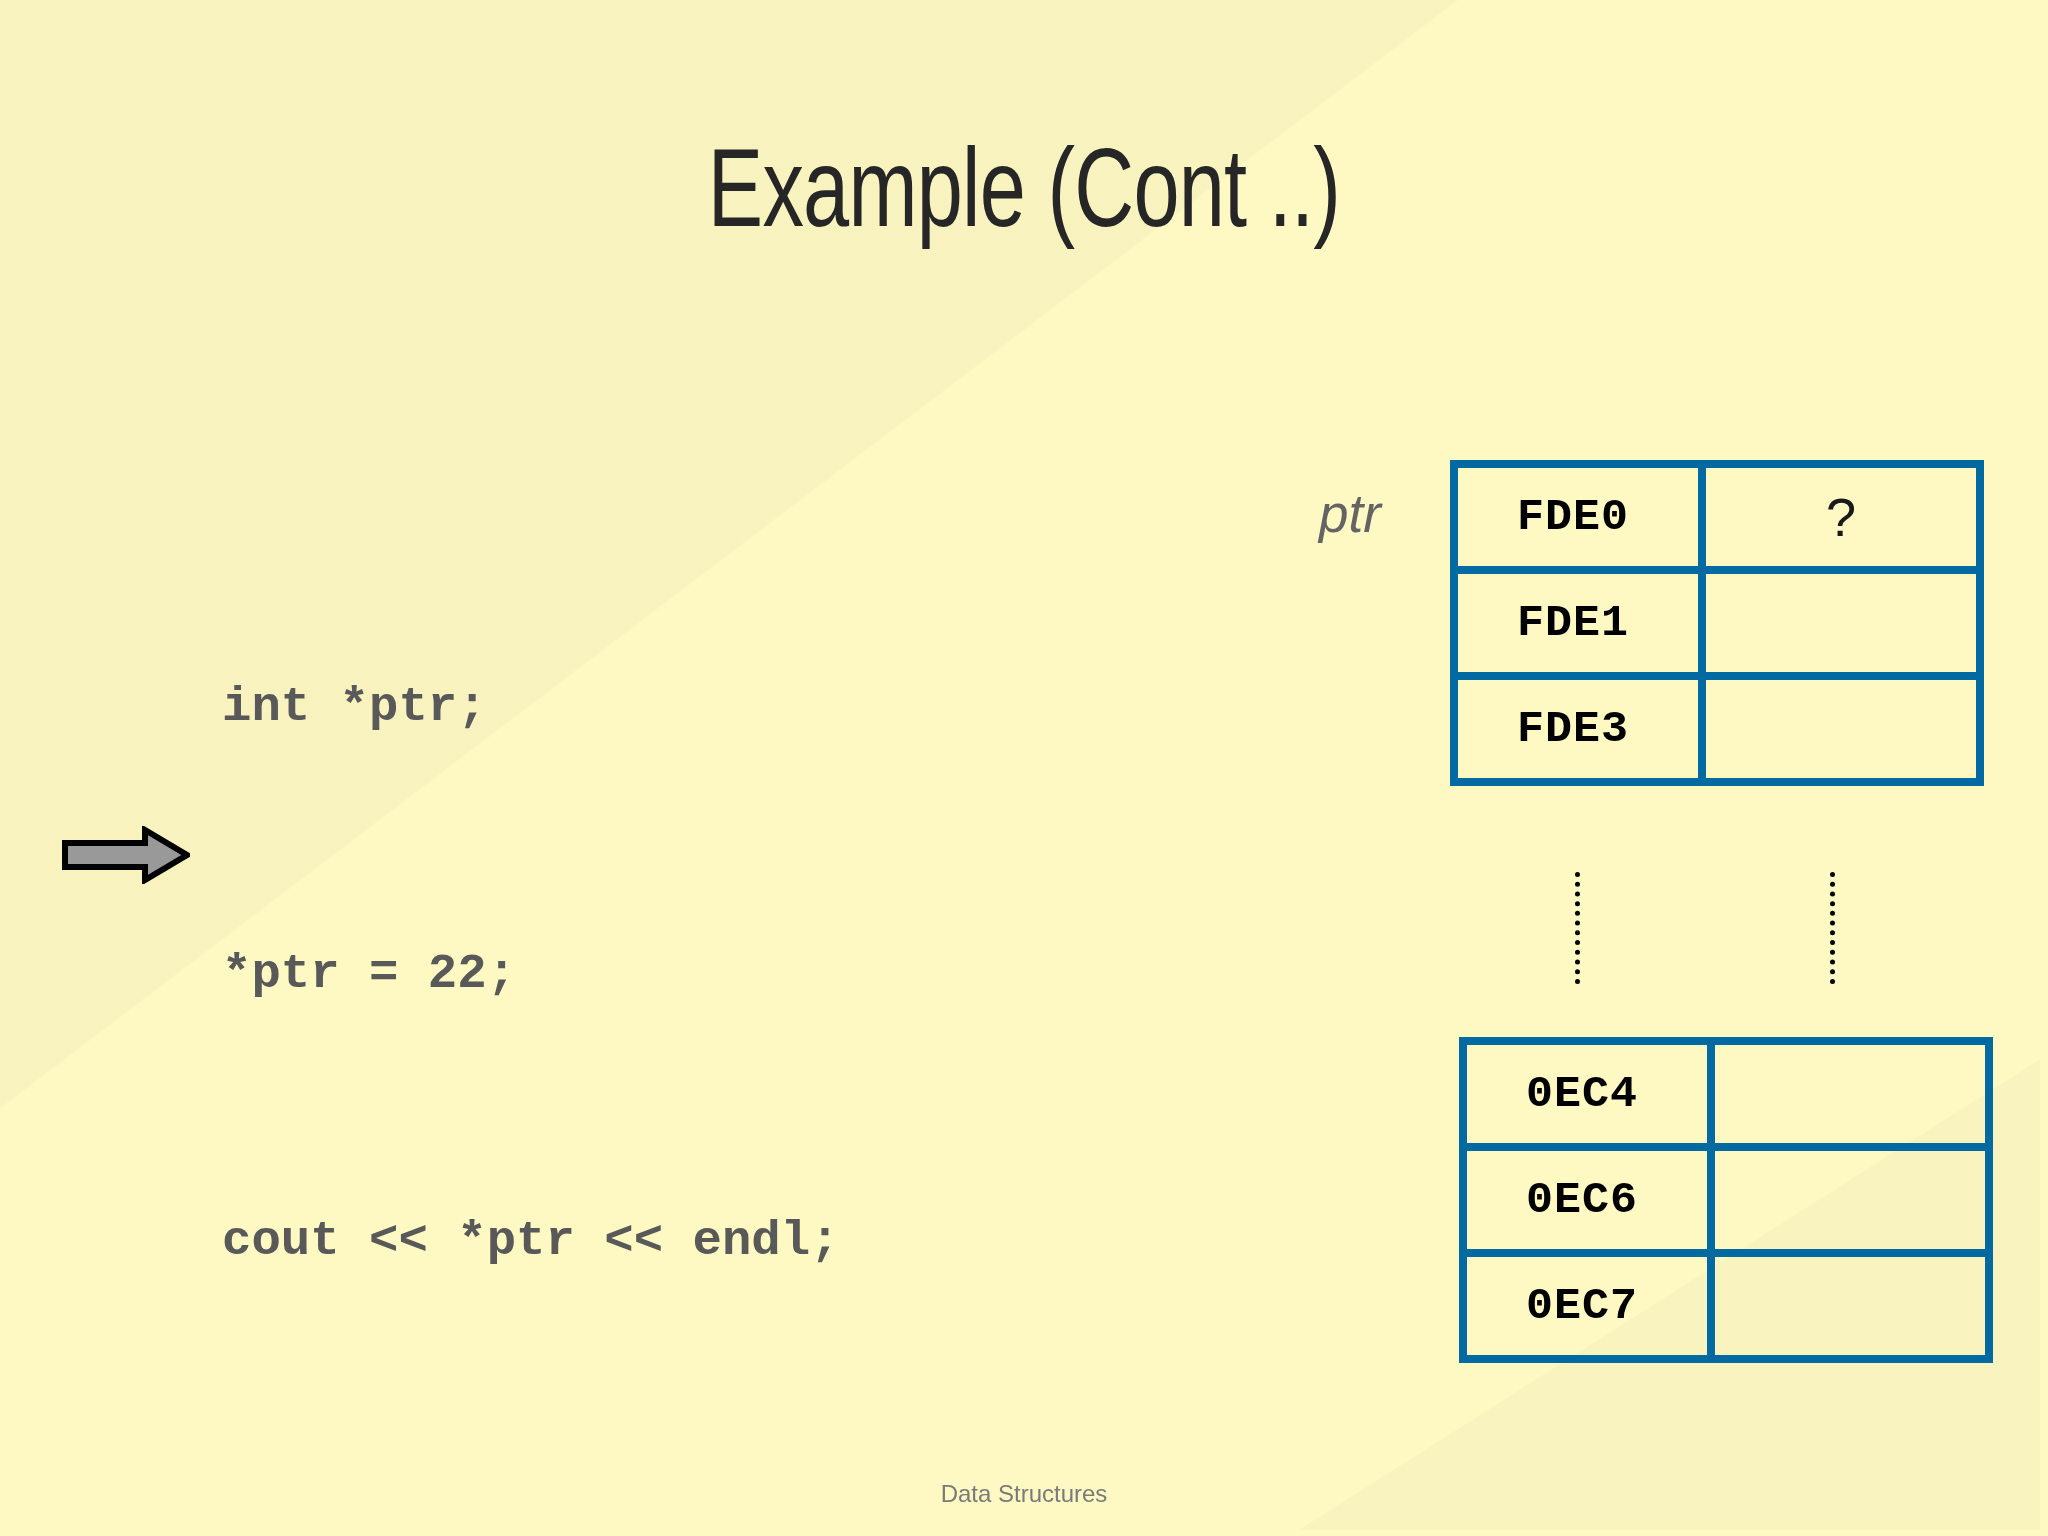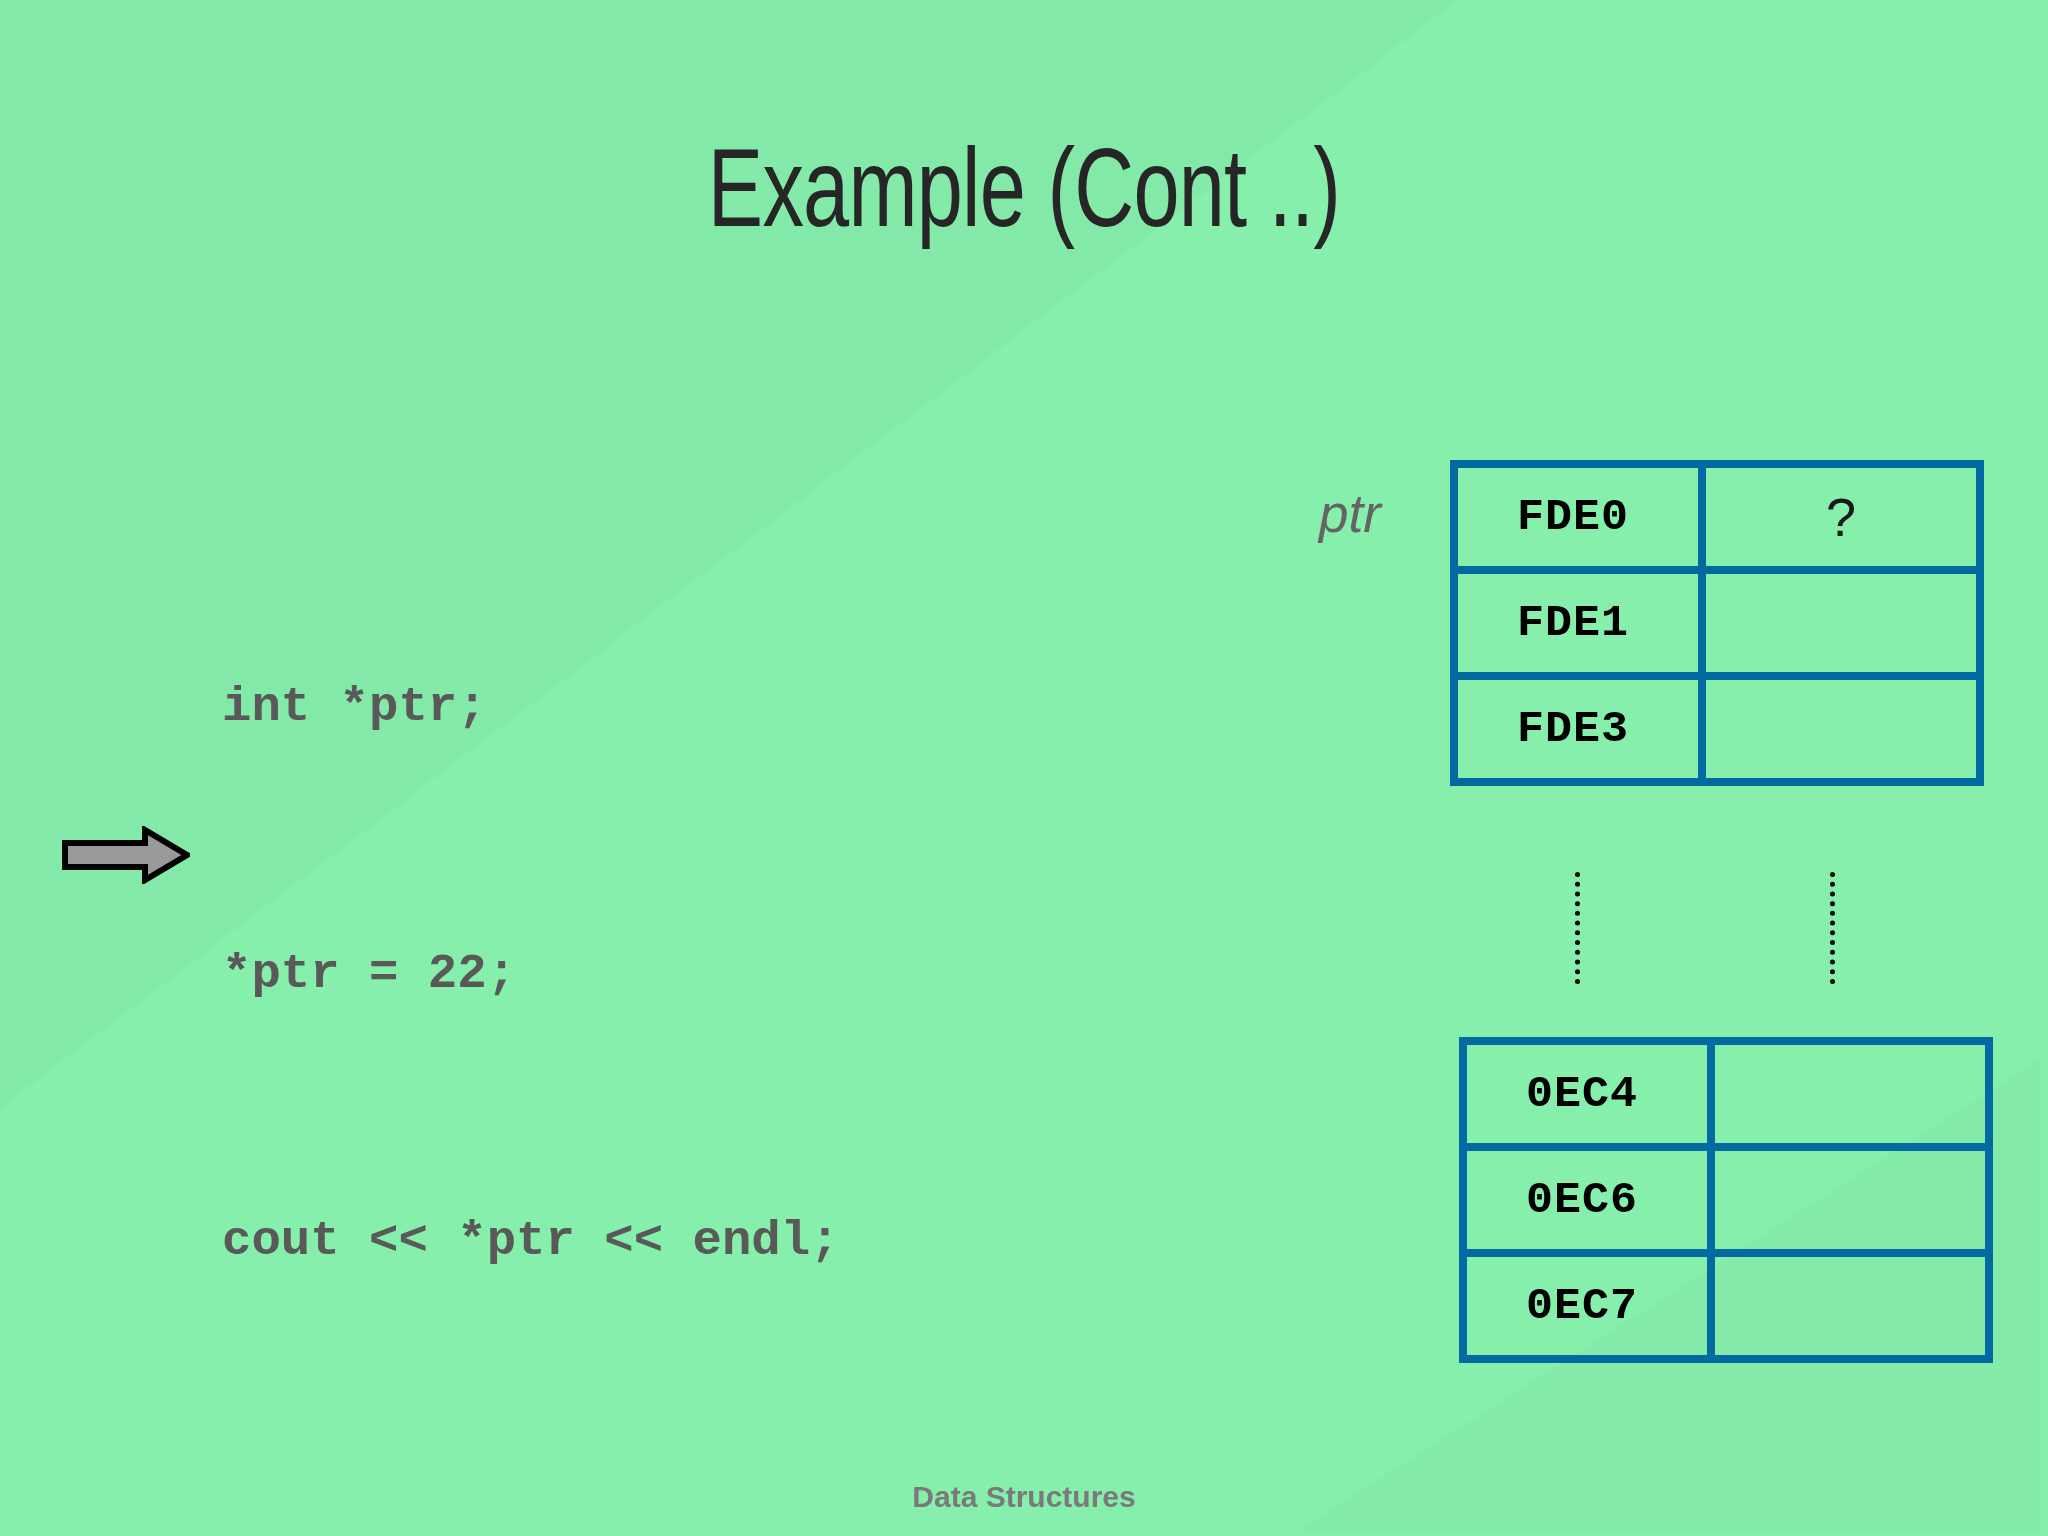--- a/index.html
+++ b/index.html
@@ -5,21 +5,21 @@
 <style>
   html, body {
     margin: 0;
     padding: 0;
     background: #ffffff;
   }
   #slide {
     position: relative;
     width: 2048px;
     height: 1536px;
-    background: #86efac;
+    background: #fef9c3;
     overflow: hidden;
     font-family: "Liberation Sans", sans-serif;
   }
   
   .bg-diagonal {
     position: absolute;
     pointer-events: none;
     background: linear-gradient(to bottom right,
                 rgba(0,0,0,0.022) 0%,
                 rgba(0,0,0,0.022) 49.85%,
@@ -136,23 +136,22 @@
   #dotted-right { left: 1830px; top: 872px; }
 
   
   #footer {
     position: absolute;
     left: 0;
     top: 1480px;
     width: 2048px;
     text-align: center;
     font-family: "Liberation Sans", sans-serif;
-    font-size: 30px;
+    font-size: 24px;
     color: #7a7a7a;
-    font-weight: bold;
   }
 </style>
 </head>
 <body>
 
 <div id="slide">
 
   <div class="bg-diagonal" id="diag-main"></div>
   <div class="bg-diagonal" id="diag-sub"></div>
 

